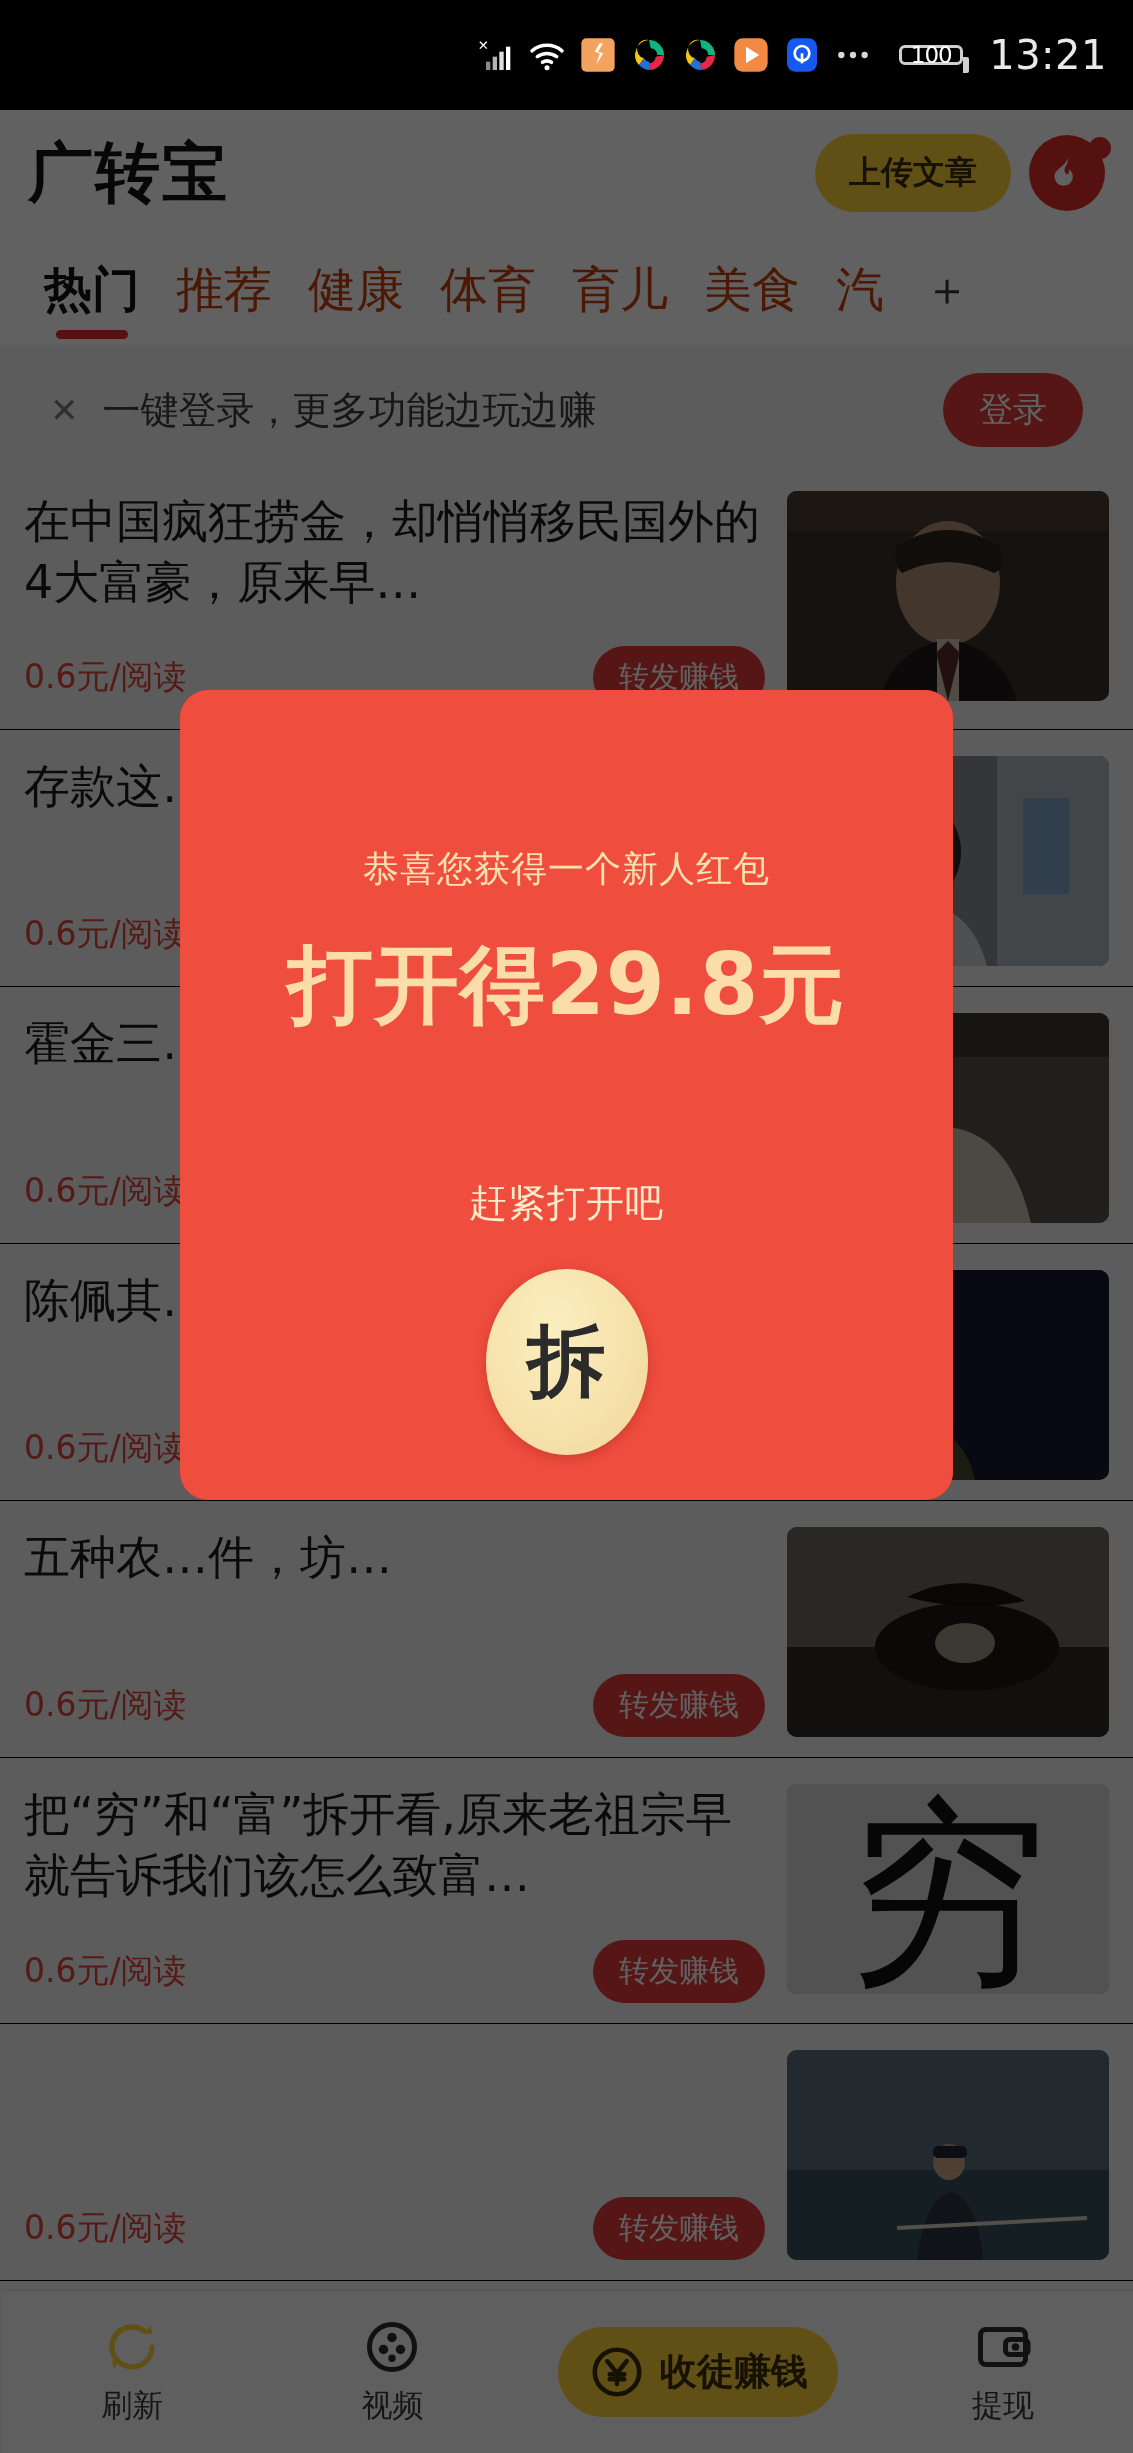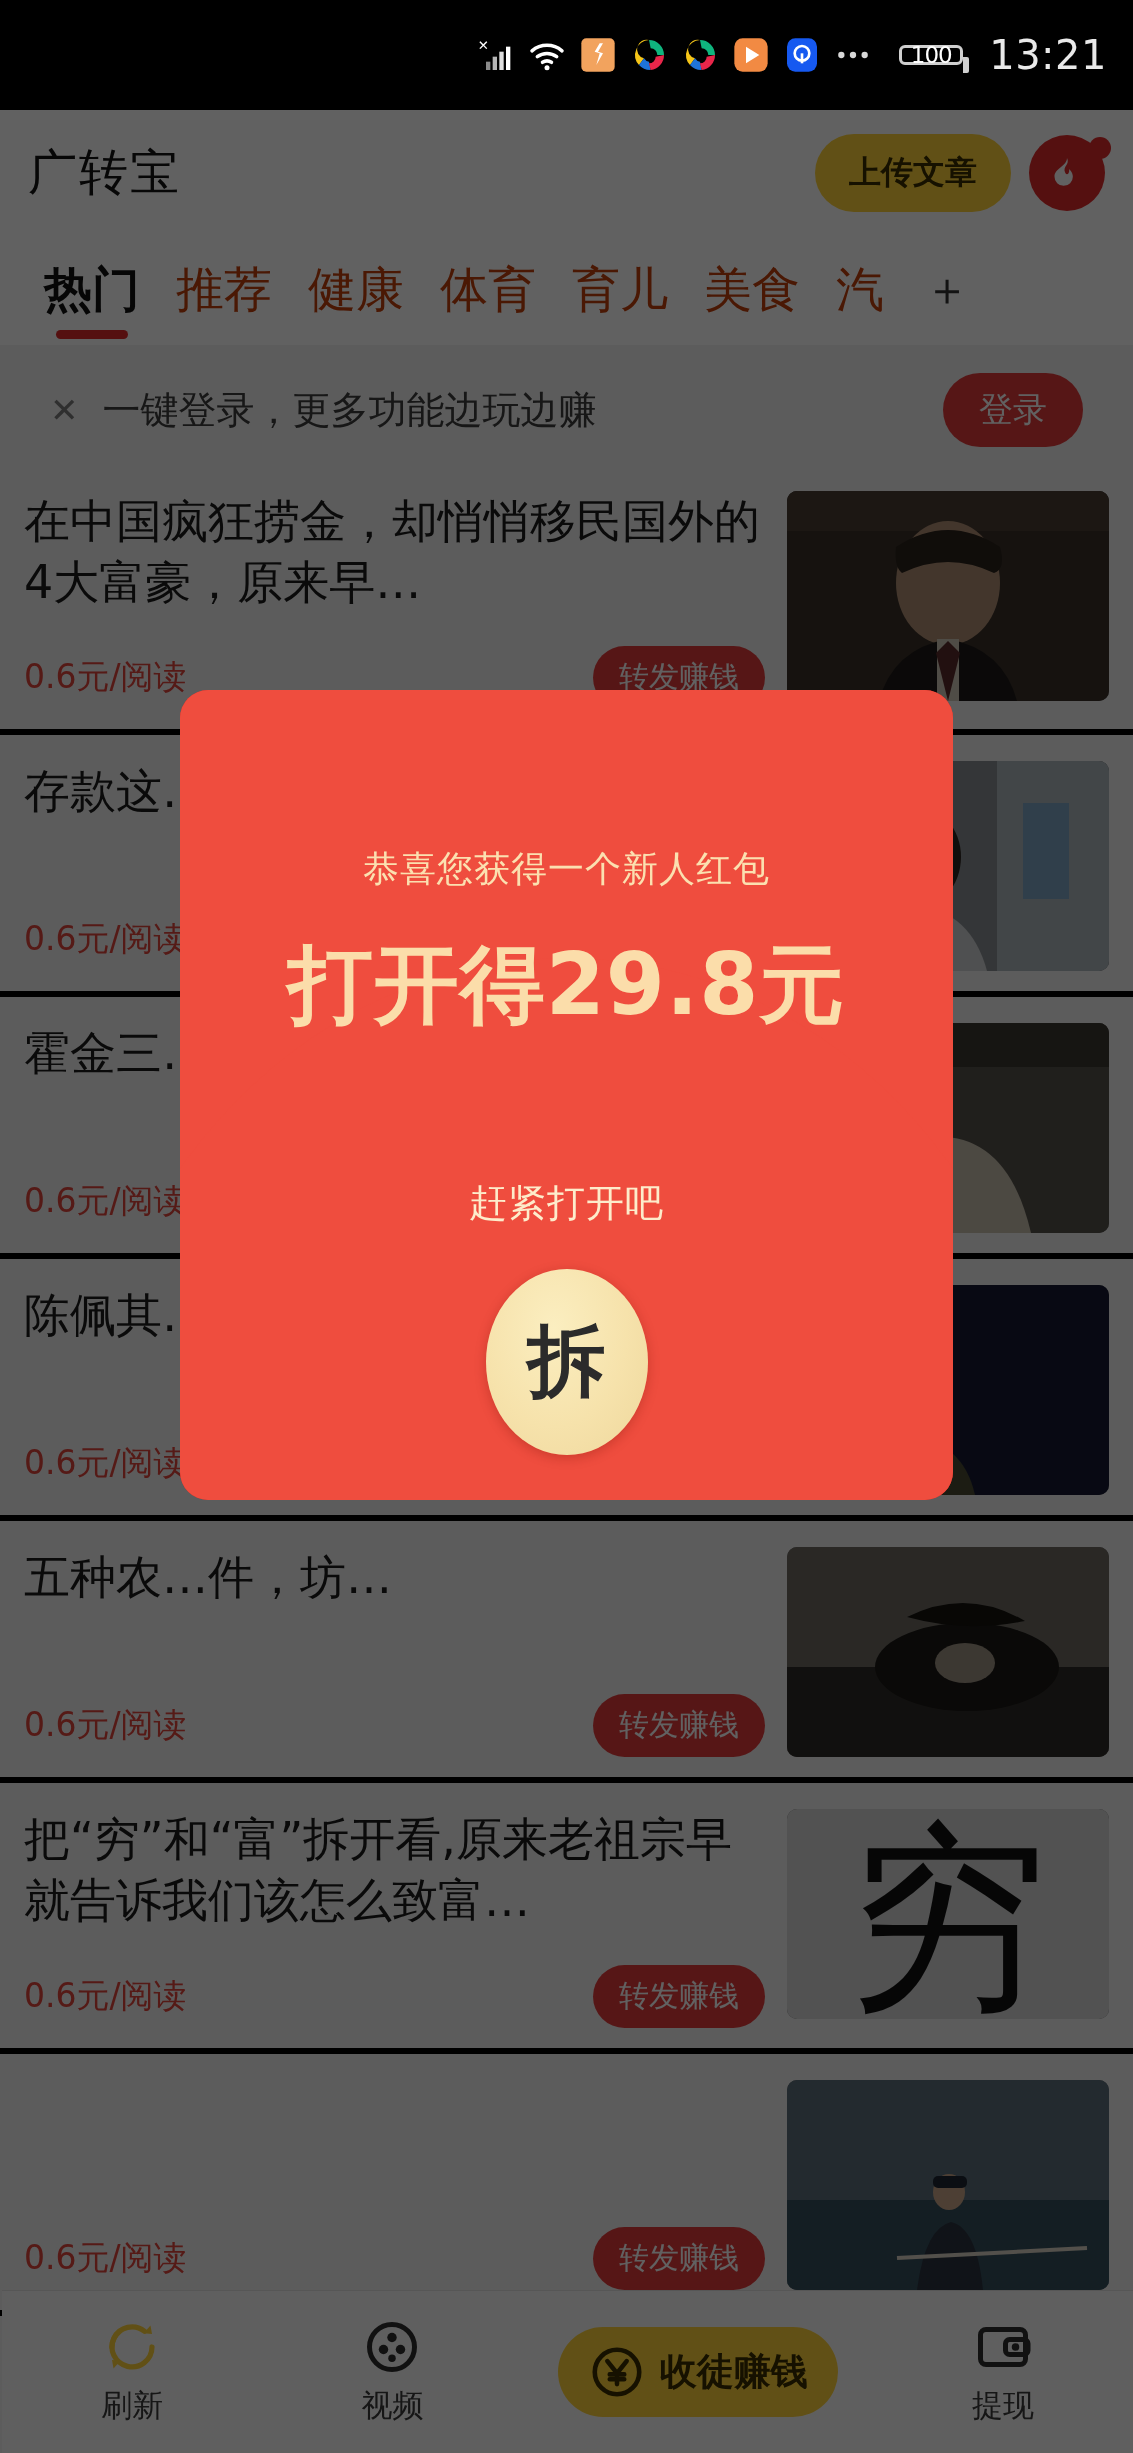--- a/index.html
+++ b/index.html
@@ -36,21 +36,21 @@
   }
   .dimmer{
     position:absolute; top:110px; left:0; right:0; bottom:0;
     background:rgba(0,0,0,.62); z-index:3; pointer-events:none;
   }
 
   .header{
     height:125px; display:flex; align-items:center; padding:0 28px;
     background:#fff; gap:18px;
   }
-  .brand{ font-size:49px; font-weight:normal; color:#141414; letter-spacing:2px;
+  .brand{ font-size:65px; font-weight:bold; color:#141414; letter-spacing:2px;
           font-family:"DejaVu Sans","Liberation Sans",sans-serif; }
   .hdr-spacer{ flex:1; }
   .upload-btn{
     background:#ffd33a; color:#3a2e00; font-size:32px; font-weight:bold;
     padding:17px 34px; border-radius:44px; white-space:nowrap;
   }
   .flame-wrap{ position:relative; width:76px; height:76px; }
   .flame-circle{
     width:76px;height:76px;border-radius:50%;background:#e02c2c;
     display:flex;align-items:center;justify-content:center;
@@ -80,21 +80,21 @@
   .login-x{ font-size:34px; color:#7b7b7b; }
   .login-text{ font-size:38px; color:#3d3d3d; flex:1; }
   .login-btn{
     background:#e23c3c; color:#fff; font-size:34px; padding:14px 36px;
     border-radius:40px; white-space:nowrap;
   }
 
   .feed{ padding:0 0 10px 0; background:#f2f2f2; }
   .article{
     background:#f2f2f2; padding:26px 24px 20px 24px; display:flex; gap:22px;
-    border-bottom:6px solid #000000;
+    border-bottom:1px solid #000000;
   }
   .art-left{ flex:1; min-width:0; display:flex; flex-direction:column; }
   .art-title{
     font-size:46px; line-height:1.32; color:#1b1b1b; font-weight:500;
     max-height:124px; overflow:hidden;
   }
   .art-meta{ margin-top:auto; padding-top:34px; display:flex; align-items:center; }
   .art-price{ font-size:33px; color:#e0443c; }
   .art-meta-spacer{ flex:1; }
   .earn-btn{

